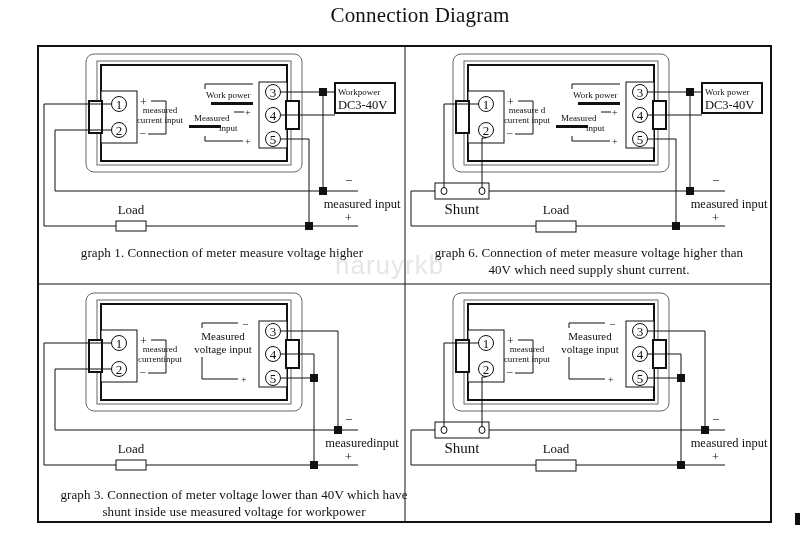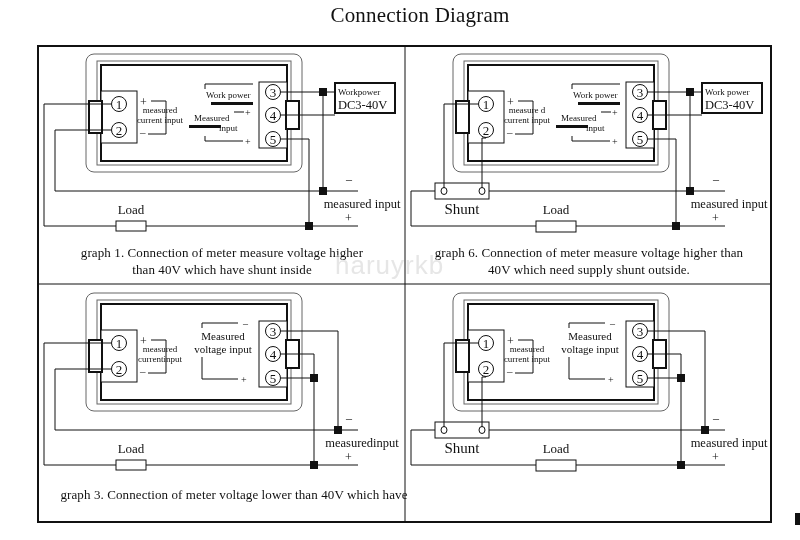--- a/index.html
+++ b/index.html
@@ -227,26 +227,26 @@
       <polyline points="435,430 411,430 411,465 536,465" fill="none" stroke="#111111" stroke-width="1"></polyline>
       <polyline points="489,430 725,430" fill="none" stroke="#111111" stroke-width="1"></polyline>
       <rect x="536" y="460" width="40" height="11" fill="#fff" stroke="#111111" stroke-width="1"></rect>
       <text x="556" y="453" font-size="13" text-anchor="middle">Load</text>
       <polyline points="576,465 725,465" fill="none" stroke="#111111" stroke-width="1"></polyline>
     </g>
   </svg>
 
 <div class="caption" style="left:40px;top:244px;width:364px;">
   <div>graph 1. Connection of meter measure voltage higher</div>
-  <div>than 40V which have shunt inside</div>
 </div>
 <div class="caption" style="left:408px;top:244px;width:362px;">
   <div>graph 6. Connection of meter measure voltage higher than</div>
-  <div>40V which need supply shunt outside.</div>
+  <div>40V which need supply shunt current.</div>
 </div>
 <div class="caption" style="left:40px;top:486px;width:388px;">
   <div>graph 3. Connection of meter voltage lower than 40V which have</div>
+  <div>shunt inside use measured voltage for workpower</div>
 </div>
 <div class="caption" style="left:408px;top:486px;width:362px;">
 </div>
 
 <div id="watermark">haruyrkb</div>
 <div id="corner-mark"></div>
 
 </body></html>

